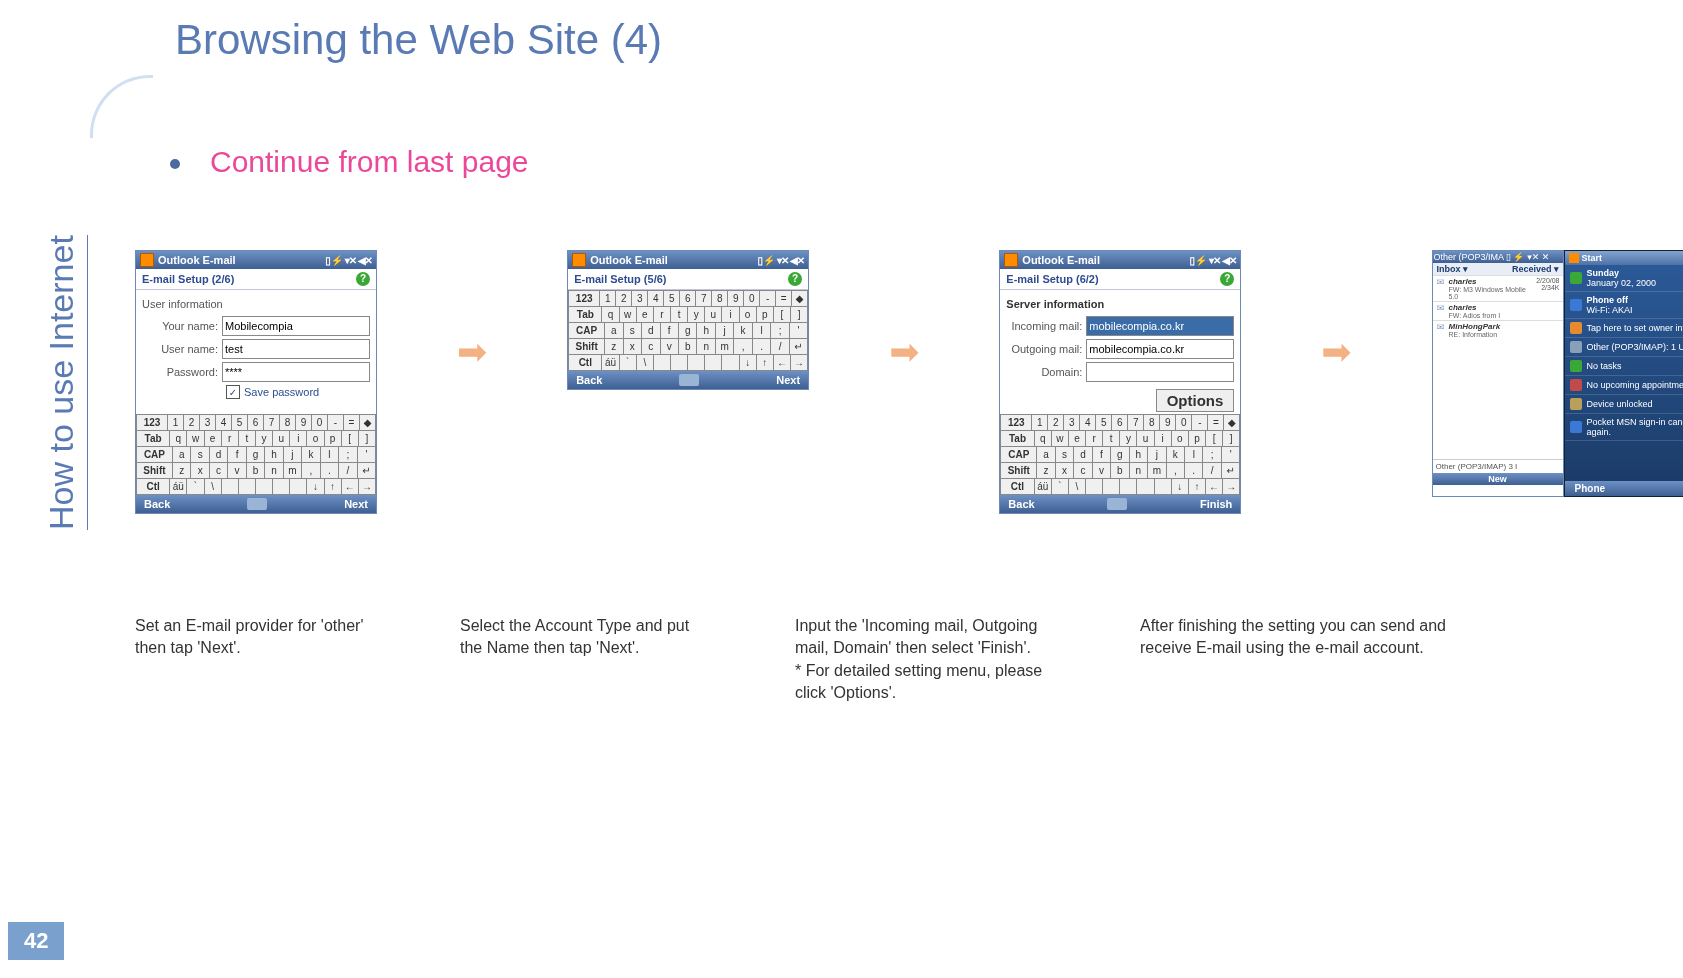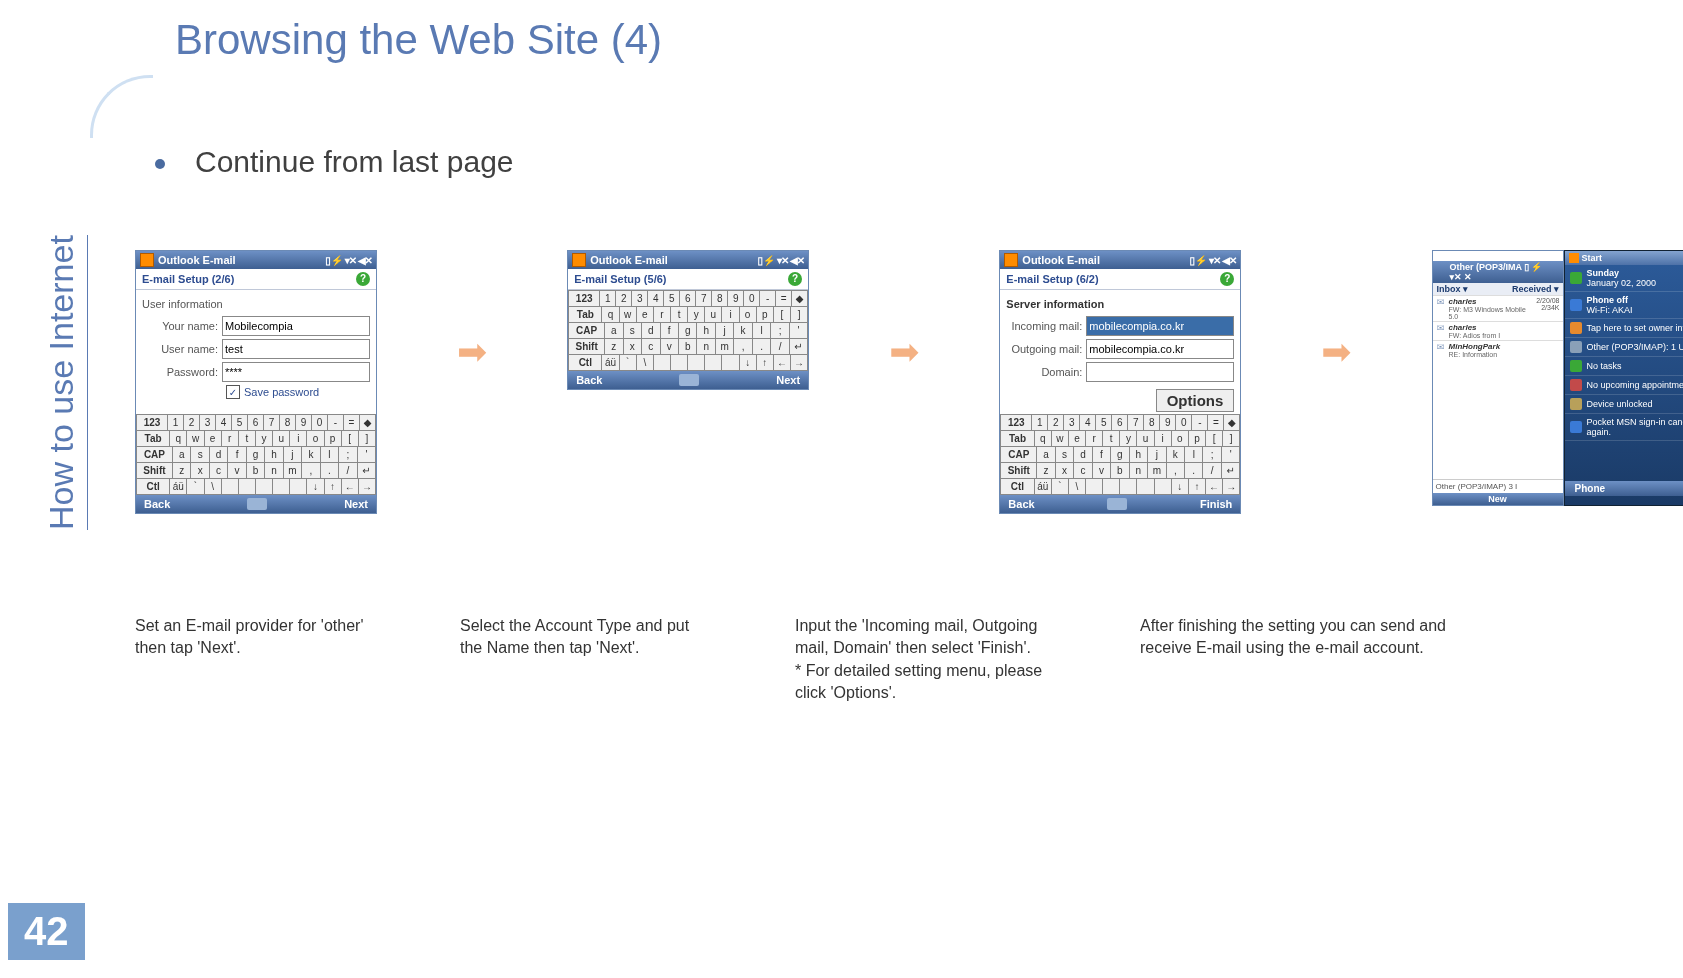--- a/index.html
+++ b/index.html
@@ -3,26 +3,26 @@
 <meta charset="utf-8">
 <style>
   html,body{margin:0;padding:0;font-family:Tahoma,Arial,sans-serif;background:#fff;color:#333;}
   .page{width:1683px;height:978px;position:relative;box-sizing:border-box;}
   
   .side-label{position:absolute;left:42px;top:530px;transform:rotate(-90deg);transform-origin:left top;
     font-size:34px;color:#5a7ab3;white-space:nowrap;border-bottom:1px solid #5a7ab3;padding-bottom:6px;}
   
   .title{position:absolute;left:175px;top:16px;font-size:42px;color:#5a7ab3;}
   
-  .bullet-line{position:absolute;left:155px;top:145px;font-size:30px;color:#404040;}
+  .bullet-line{position:absolute;left:170px;top:145px;font-size:30px;color:#ec4899;}
   .bullet-line .dot{display:inline-block;width:10px;height:10px;border-radius:50%;background:#4a6ba0;margin-right:30px;vertical-align:middle;}
   
   .corner{position:absolute;left:90px;top:75px;width:60px;height:60px;border-left:3px solid #cfe0f2;border-top:3px solid #cfe0f2;border-top-left-radius:60px;}
   
-  .pagenum{position:absolute;left:8px;bottom:18px;font-size:40px;font-weight:bold;color:#fff;background:#7aa0cd;padding:6px 16px;}
+  .pagenum{position:absolute;left:8px;bottom:18px;font-size:22px;font-weight:bold;color:#fff;background:#7aa0cd;padding:6px 16px;}
   
   .phones{position:absolute;left:135px;top:250px;display:flex;gap:80px;align-items:flex-start;}
   .arrow{align-self:center;font-size:36px;color:#f4b183;margin-top:-60px;}
   
   .phone{width:240px;font-size:11px;color:#333;background:#fff;border:1px solid #6b8ab5;}
   .ph-title{background:linear-gradient(#6d90c5,#3e5f91);color:#fff;font-weight:bold;padding:2px 4px;display:flex;align-items:center;gap:4px;}
   .ph-title .flag{width:12px;height:12px;background:#ff8c00;border:1px solid #b05a00;}
   .ph-title .sp{flex:1;}
   .ph-title .sig{font-size:10px;letter-spacing:-1px;}
   .ph-sub{display:flex;justify-content:space-between;align-items:center;padding:3px 6px;color:#2d4c90;font-weight:bold;border-bottom:1px solid #c0c8d8;}
@@ -48,21 +48,21 @@
   
   .captions{position:absolute;left:135px;top:615px;display:flex;gap:85px;width:1480px;}
   .caption{font-size:16px;color:#333;line-height:1.4;}
   .caption.c1{width:240px;}
   .caption.c2{width:250px;}
   .caption.c3{width:260px;}
   .caption.c4{width:340px;}
   
   .dual{display:flex;gap:0;}
   .inbox{width:130px;font-size:9px;background:#fff;border:1px solid #6b8ab5;}
-  .ibx-title{background:linear-gradient(#6d90c5,#3e5f91);color:#fff;font-size:9px;padding:1px 17px;font-weight:bold;margin-top:10px;}
+  .ibx-title{background:linear-gradient(#6d90c5,#3e5f91);color:#fff;font-size:9px;padding:1px 1px;font-weight:normal;}
   .ibx-head{display:flex;justify-content:space-between;background:#e9edf5;padding:1px 4px;font-weight:bold;color:#1b3a6e;}
   .ibx-head span:last-child{color:#1b3a6e;}
   .ibx-row{border-top:1px solid #ddd;padding:1px 3px;display:flex;gap:3px;}
   .ibx-row .ic{width:10px;text-align:center;color:#7a93b8;}
   .ibx-row .mrow{flex:1;}
   .ibx-row .from{font-weight:bold;color:#333;font-size:8px;font-style:italic;}
   .ibx-row .subj{color:#666;font-size:7px;}
   .ibx-row .meta{text-align:right;font-size:7px;color:#555;}
   .ibx-status{border-top:1px solid #ccc;padding:2px 3px;color:#555;font-size:8px;}
   .ibx-bottom{background:linear-gradient(#6d90c5,#3e5f91);color:#fff;text-align:center;padding:1px;font-size:9px;font-weight:bold;}

